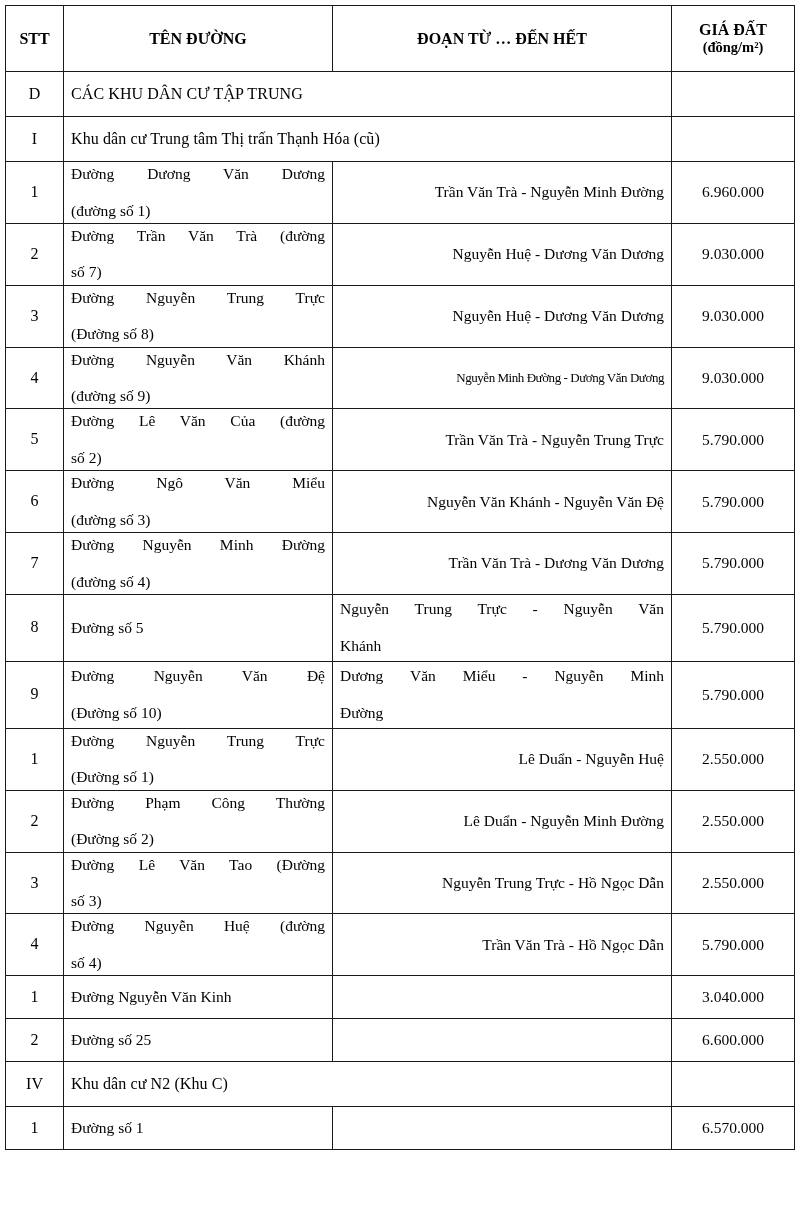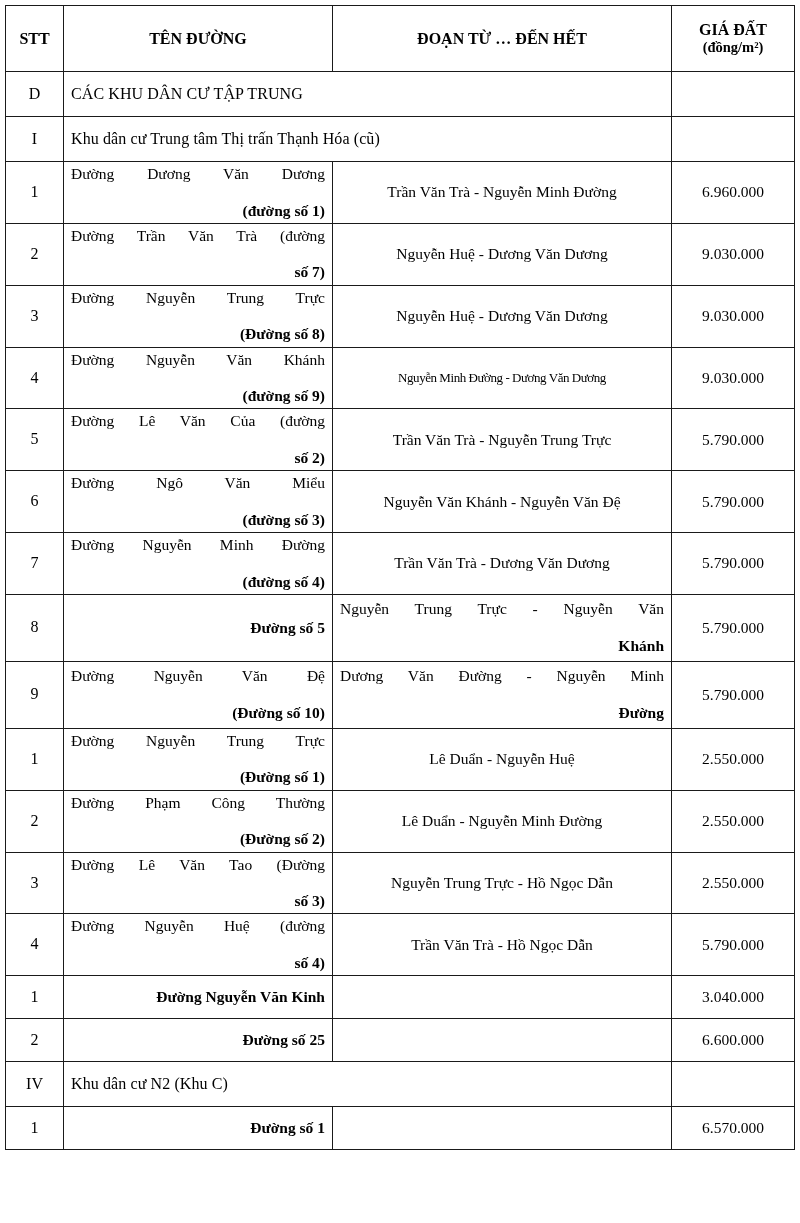--- a/index.html
+++ b/index.html
@@ -75,21 +75,21 @@
     font-size: 16px;
   }
   td.d-name {
     text-align: justify;
     text-justify: inter-word;
     padding-left: 9px;
     padding-right: 8px;
     font-size: 15.5px;
   }
   td.d-seg {
-    text-align: center;
+    text-align: right;
     padding-left: 9px;
     padding-right: 8px;
     font-size: 15.5px;
   }
   td.d-seg.justify {
     text-align: justify;
     text-justify: inter-word;
     margin-top: 32px;
   }
   td.d-seg.condense {
@@ -112,22 +112,21 @@
   td.d-name .jline::after,
   td.d-seg.justify .jline::after {
     content: "";
     display: inline-block;
     width: 100%;
     height: 0;
   }
   td.d-name .nofill,
   td.d-seg .nofill {
     display: block;
-    text-align: right;
-    font-weight: bold;
+    text-align: left;
   }
   tr.h-tall td  { height: 52px; }
   tr.h-xtall td { height: 60px; }
   tr.h-short td { height: 36px; }
 </style>
 </head>
 <body>
 
 <div id="sheet">
   <table class="price-table">
@@ -233,21 +232,21 @@
           </td>
           <td class="d-price">5.790.000</td>
         </tr>
         <tr class="h-xtall">
           <td class="d-stt">9</td>
           <td class="d-name">
             <span class="jline">Đường Nguyễn Văn Đệ</span>
             <span class="nofill">(Đường số 10)</span>
           </td>
           <td class="d-seg justify">
-            <span class="jline">Dương Văn Đường - Nguyễn Minh</span>
+            <span class="jline">Dương Văn Miểu - Nguyễn Minh</span>
             <span class="nofill">Đường</span>
           </td>
           <td class="d-price">5.790.000</td>
         </tr>
         <tr class="h-tall">
           <td class="d-stt">1</td>
           <td class="d-name">
             <span class="jline">Đường Nguyễn Trung Trực</span>
             <span class="nofill">(Đường số 1)</span>
           </td>

